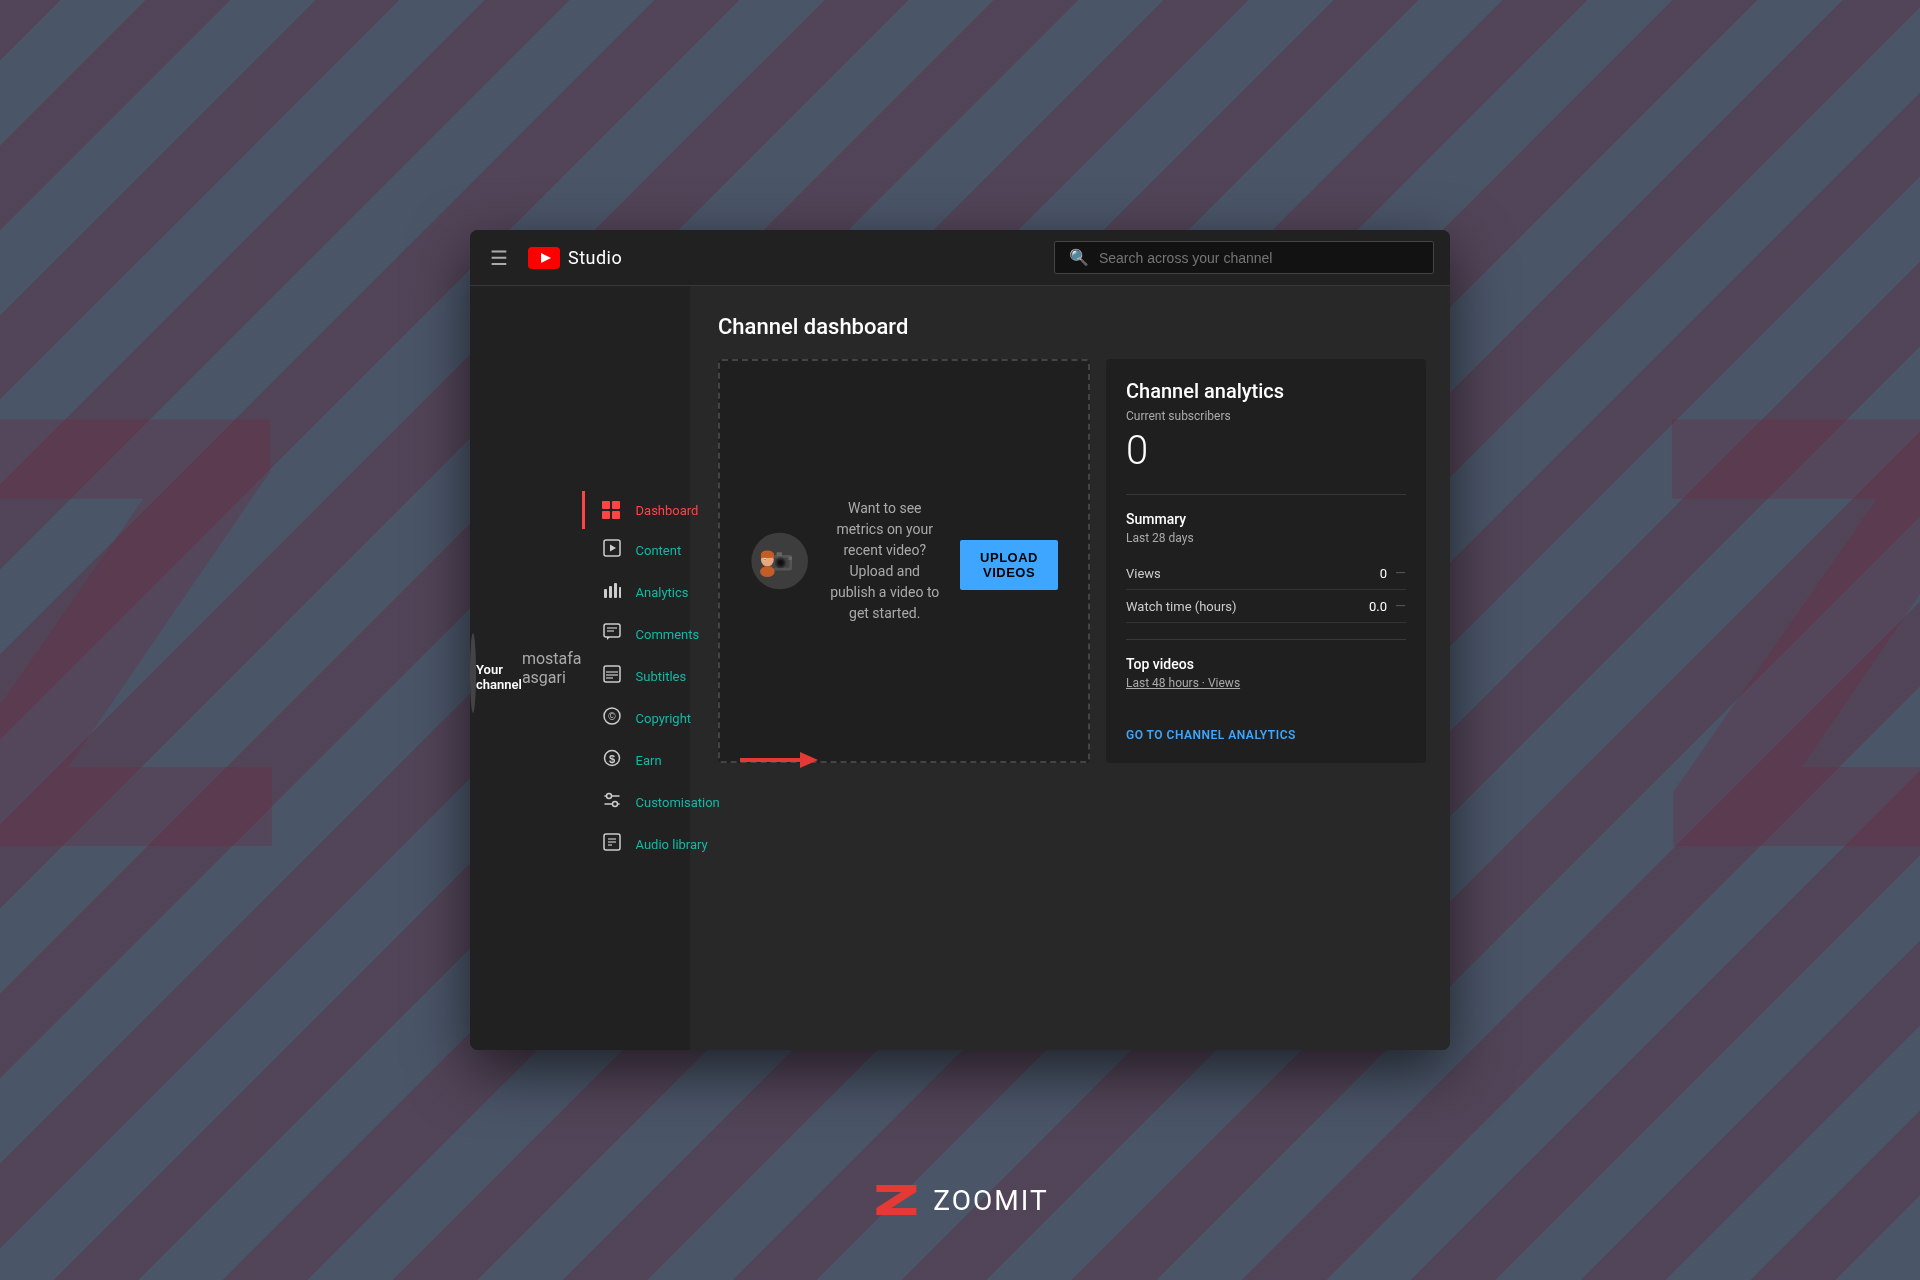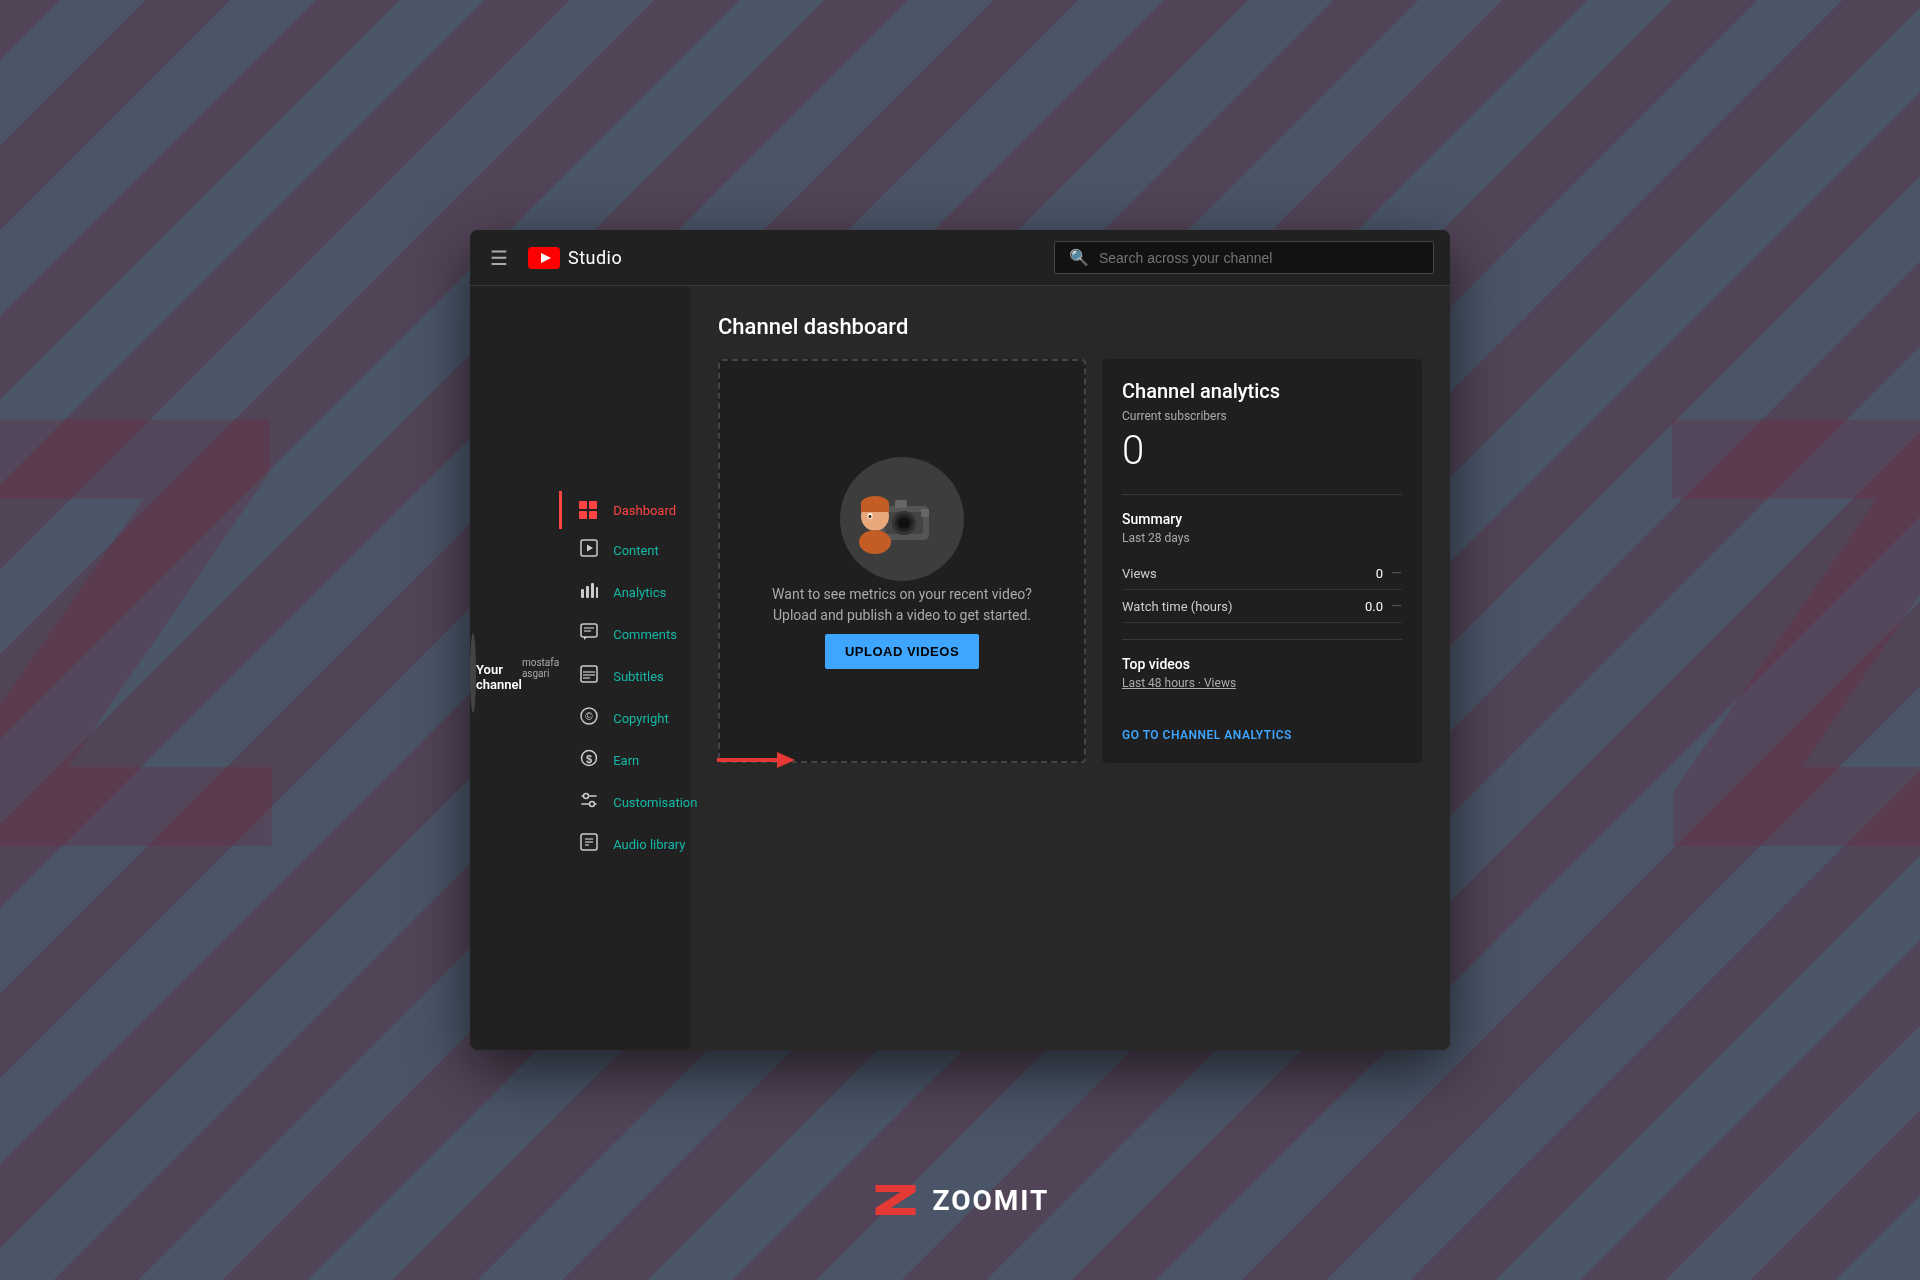--- a/index.html
+++ b/index.html
@@ -150,21 +150,21 @@
 
     .channel-name {
       color: #fff;
       font-size: 13px;
       font-weight: 600;
       margin-bottom: 2px;
     }
 
     .channel-handle {
       color: #aaa;
-      font-size: 10px;
+      font-size: 16px;
       margin-bottom: 20px;
     }
 
     .nav-list {
       width: 100%;
       list-style: none;
     }
 
     .nav-item {
       display: flex;
@@ -223,25 +223,25 @@
       grid-template-columns: 1fr 320px;
       gap: 16px;
     }
 
     
     .upload-card {
       background: #1f1f1f;
       border: 2px dashed #444;
       border-radius: 4px;
       display: flex;
-      flex-direction: column;
       align-items: center;
       justify-content: center;
       padding: 40px 30px;
       min-height: 380px;
+      gap: 16px;
     }
 
     .upload-text {
       color: #aaa;
       font-size: 14px;
       text-align: center;
       line-height: 1.5;
     }
 
     .upload-btn {
@@ -366,21 +366,21 @@
       transform: translateX(-50%);
       display: flex;
       align-items: center;
       gap: 12px;
       z-index: 20;
     }
 
     .zoomit-text {
       color: #fff;
       font-size: 28px;
-      font-weight: 700;
+      font-weight: 400;
       letter-spacing: 2px;
     }
 
     
     .red-arrow {
       position: absolute;
       right: -80px;
       top: 50%;
       transform: translateY(-50%);
     }

